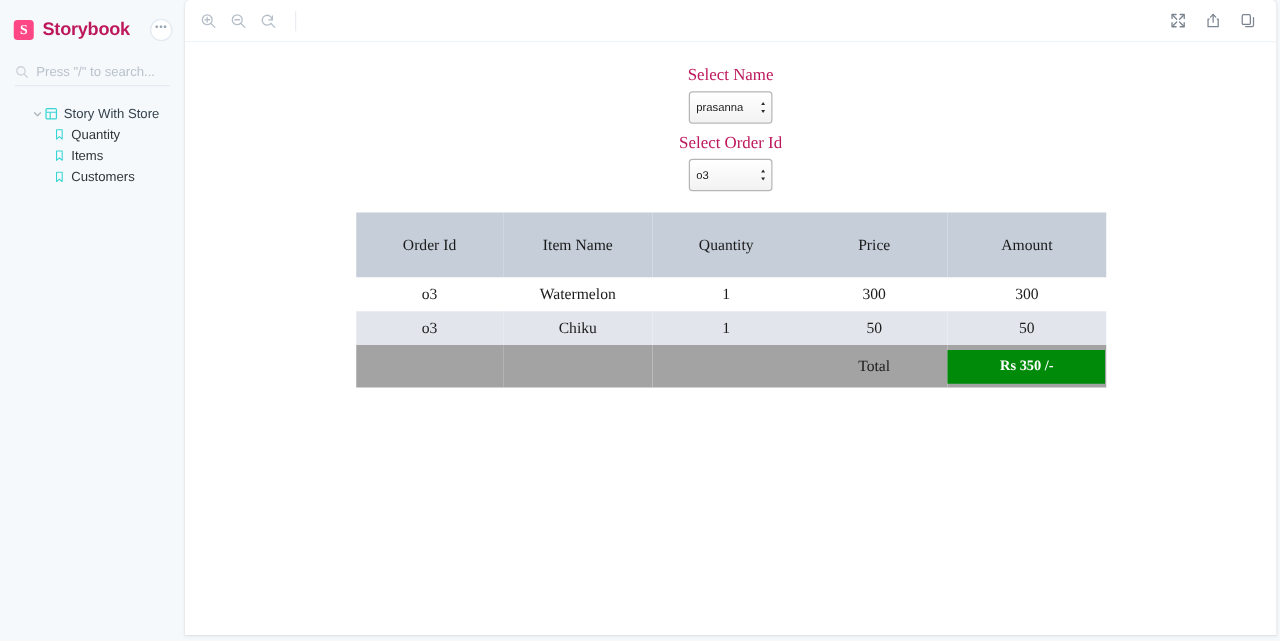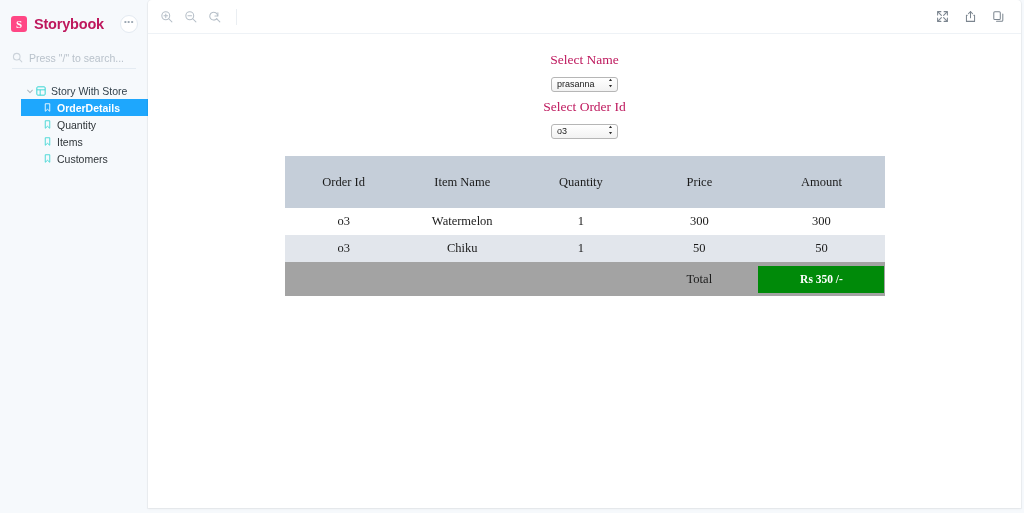--- a/index.html
+++ b/index.html
@@ -216,21 +216,21 @@
   }
 
   .select-wrap {
     display: inline-block;
     margin: 3px 0 5px 0;
   }
   .sel {
     -webkit-appearance: none;
     appearance: none;
     width: 67px;
-    height: 15px;
+    height: 26px;
     font-size: 9px;
     font-family: "Liberation Sans", sans-serif;
     color: #1a1a1a;
     background: linear-gradient(#ffffff, #f2f2f2);
     border: 1px solid #b6b6b6;
     border-radius: 3px;
     padding: 0 14px 0 5px;
     text-align: left;
     line-height: 13px;
   }
@@ -330,26 +330,20 @@
           <path d="M2 4 L5 7 L8 4" fill="none" stroke="#73808a" stroke-width="1.3" stroke-linecap="round" stroke-linejoin="round"></path>
         </svg>
         <svg class="sb-group-icon" viewBox="0 0 12 12">
           <rect x="1" y="1" width="10" height="10" rx="1.2" fill="none" stroke="#37d5d3" stroke-width="1.2"></rect>
           <line x1="1" y1="4.6" x2="11" y2="4.6" stroke="#37d5d3" stroke-width="1.1"></line>
           <line x1="5" y1="4.6" x2="5" y2="11" stroke="#37d5d3" stroke-width="1.1"></line>
         </svg>
         <span>Story With Store</span>
       </div>
 
-      <div class="sb-item selected">
-        <svg class="sb-story-icon" viewBox="0 0 10 12">
-          <path d="M2 1 H8 V11 L5 8.4 L2 11 Z" fill="none" stroke="currentColor" stroke-width="1.15" stroke-linejoin="round"></path>
-        </svg>
-        <span class="sb-item-label">OrderDetails</span>
-      </div>
 
       <div class="sb-item">
         <svg class="sb-story-icon" viewBox="0 0 10 12">
           <path d="M2 1 H8 V11 L5 8.4 L2 11 Z" fill="none" stroke="currentColor" stroke-width="1.15" stroke-linejoin="round"></path>
         </svg>
         <span class="sb-item-label">Quantity</span>
       </div>
 
       <div class="sb-item">
         <svg class="sb-story-icon" viewBox="0 0 10 12">

